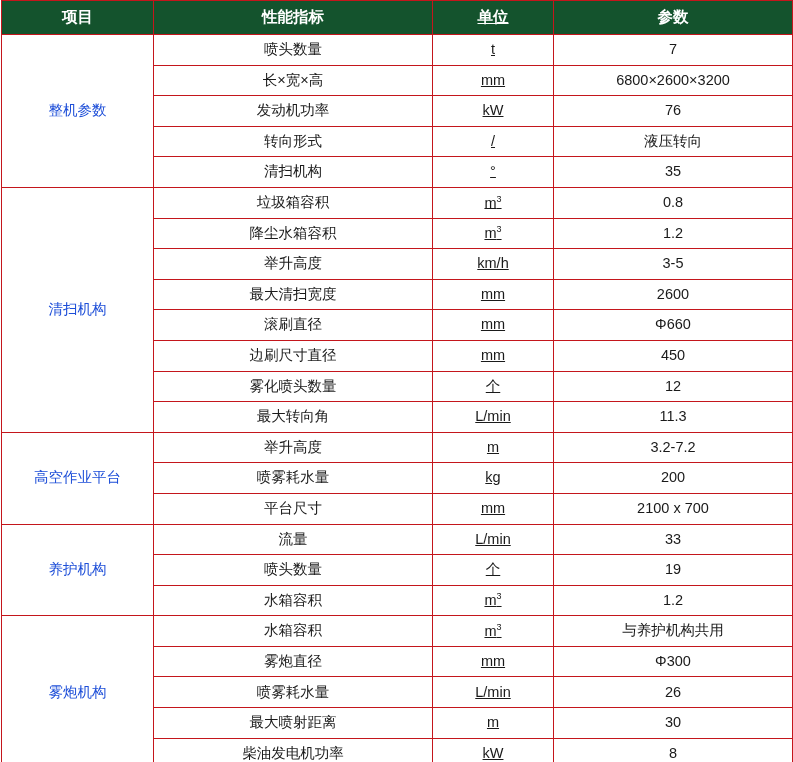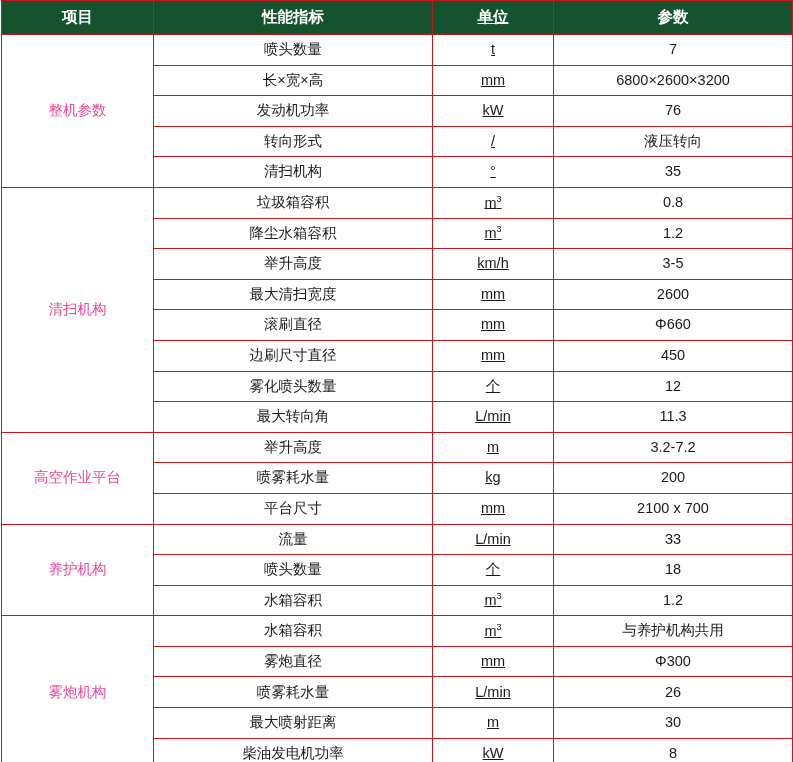--- a/index.html
+++ b/index.html
@@ -37,21 +37,21 @@
     height: 34px;
     border-color: #c4161c;
   }
   .col-item   { width: 152px; }
   .col-spec   { width: 279px; }
   .col-unit   { width: 121px; text-decoration: underline; }
   .col-param  { width: 239px; }
 
   td.group-cell {
     font-size: 15px;
-    color: #ec4899;
+    color: #1d4ed8;
   }
   sup.unit-sup {
     font-size: 9px;
     vertical-align: super;
   }
 </style>
 </head>
 <body>
 
 <table id="spec-table">
@@ -149,21 +149,21 @@
       </tr>
       <tr>
         <td class="col-item group-cell" rowspan="3">养护机构</td>
         <td class="col-spec">流量</td>
         <td class="col-unit"><span>L/min</span></td>
         <td class="col-param">33</td>
       </tr>
       <tr>
         <td class="col-spec">喷头数量</td>
         <td class="col-unit"><span>个</span></td>
-        <td class="col-param">18</td>
+        <td class="col-param">19</td>
       </tr>
       <tr>
         <td class="col-spec">水箱容积</td>
         <td class="col-unit"><span>m</span><sup class="unit-sup">3</sup></td>
         <td class="col-param">1.2</td>
       </tr>
       <tr>
         <td class="col-item group-cell" rowspan="5">雾炮机构</td>
         <td class="col-spec">水箱容积</td>
         <td class="col-unit"><span>m</span><sup class="unit-sup">3</sup></td>

